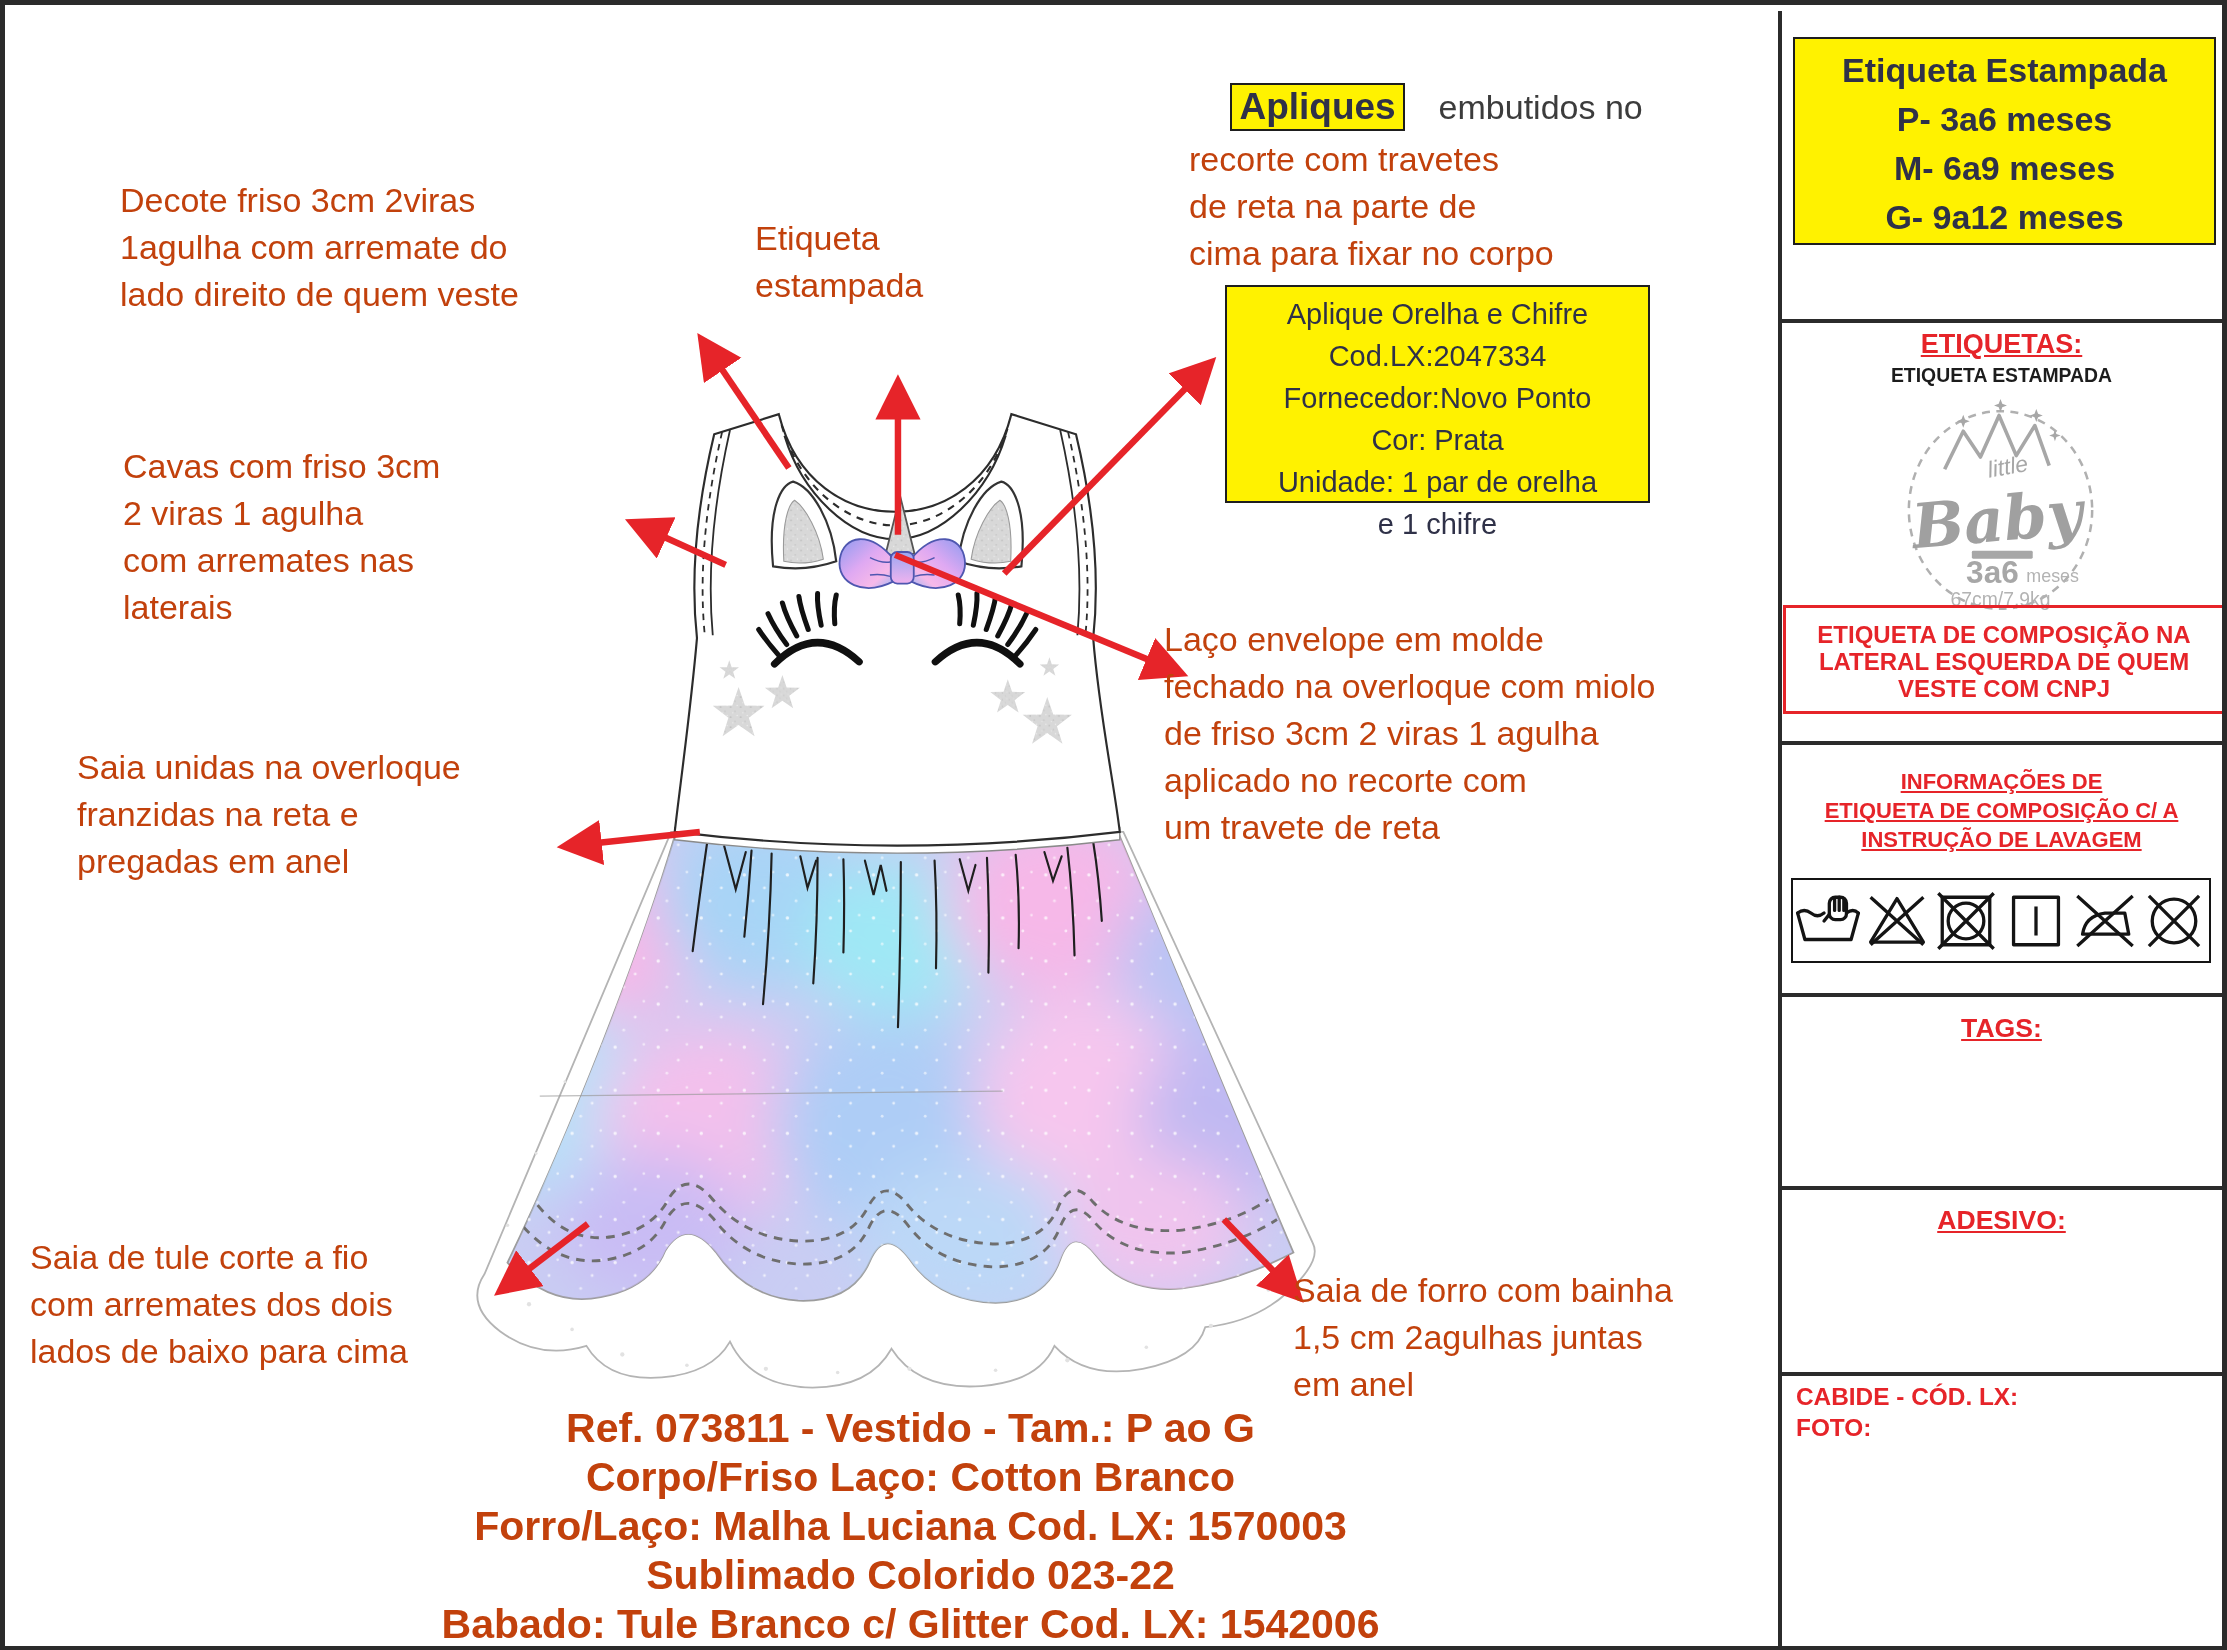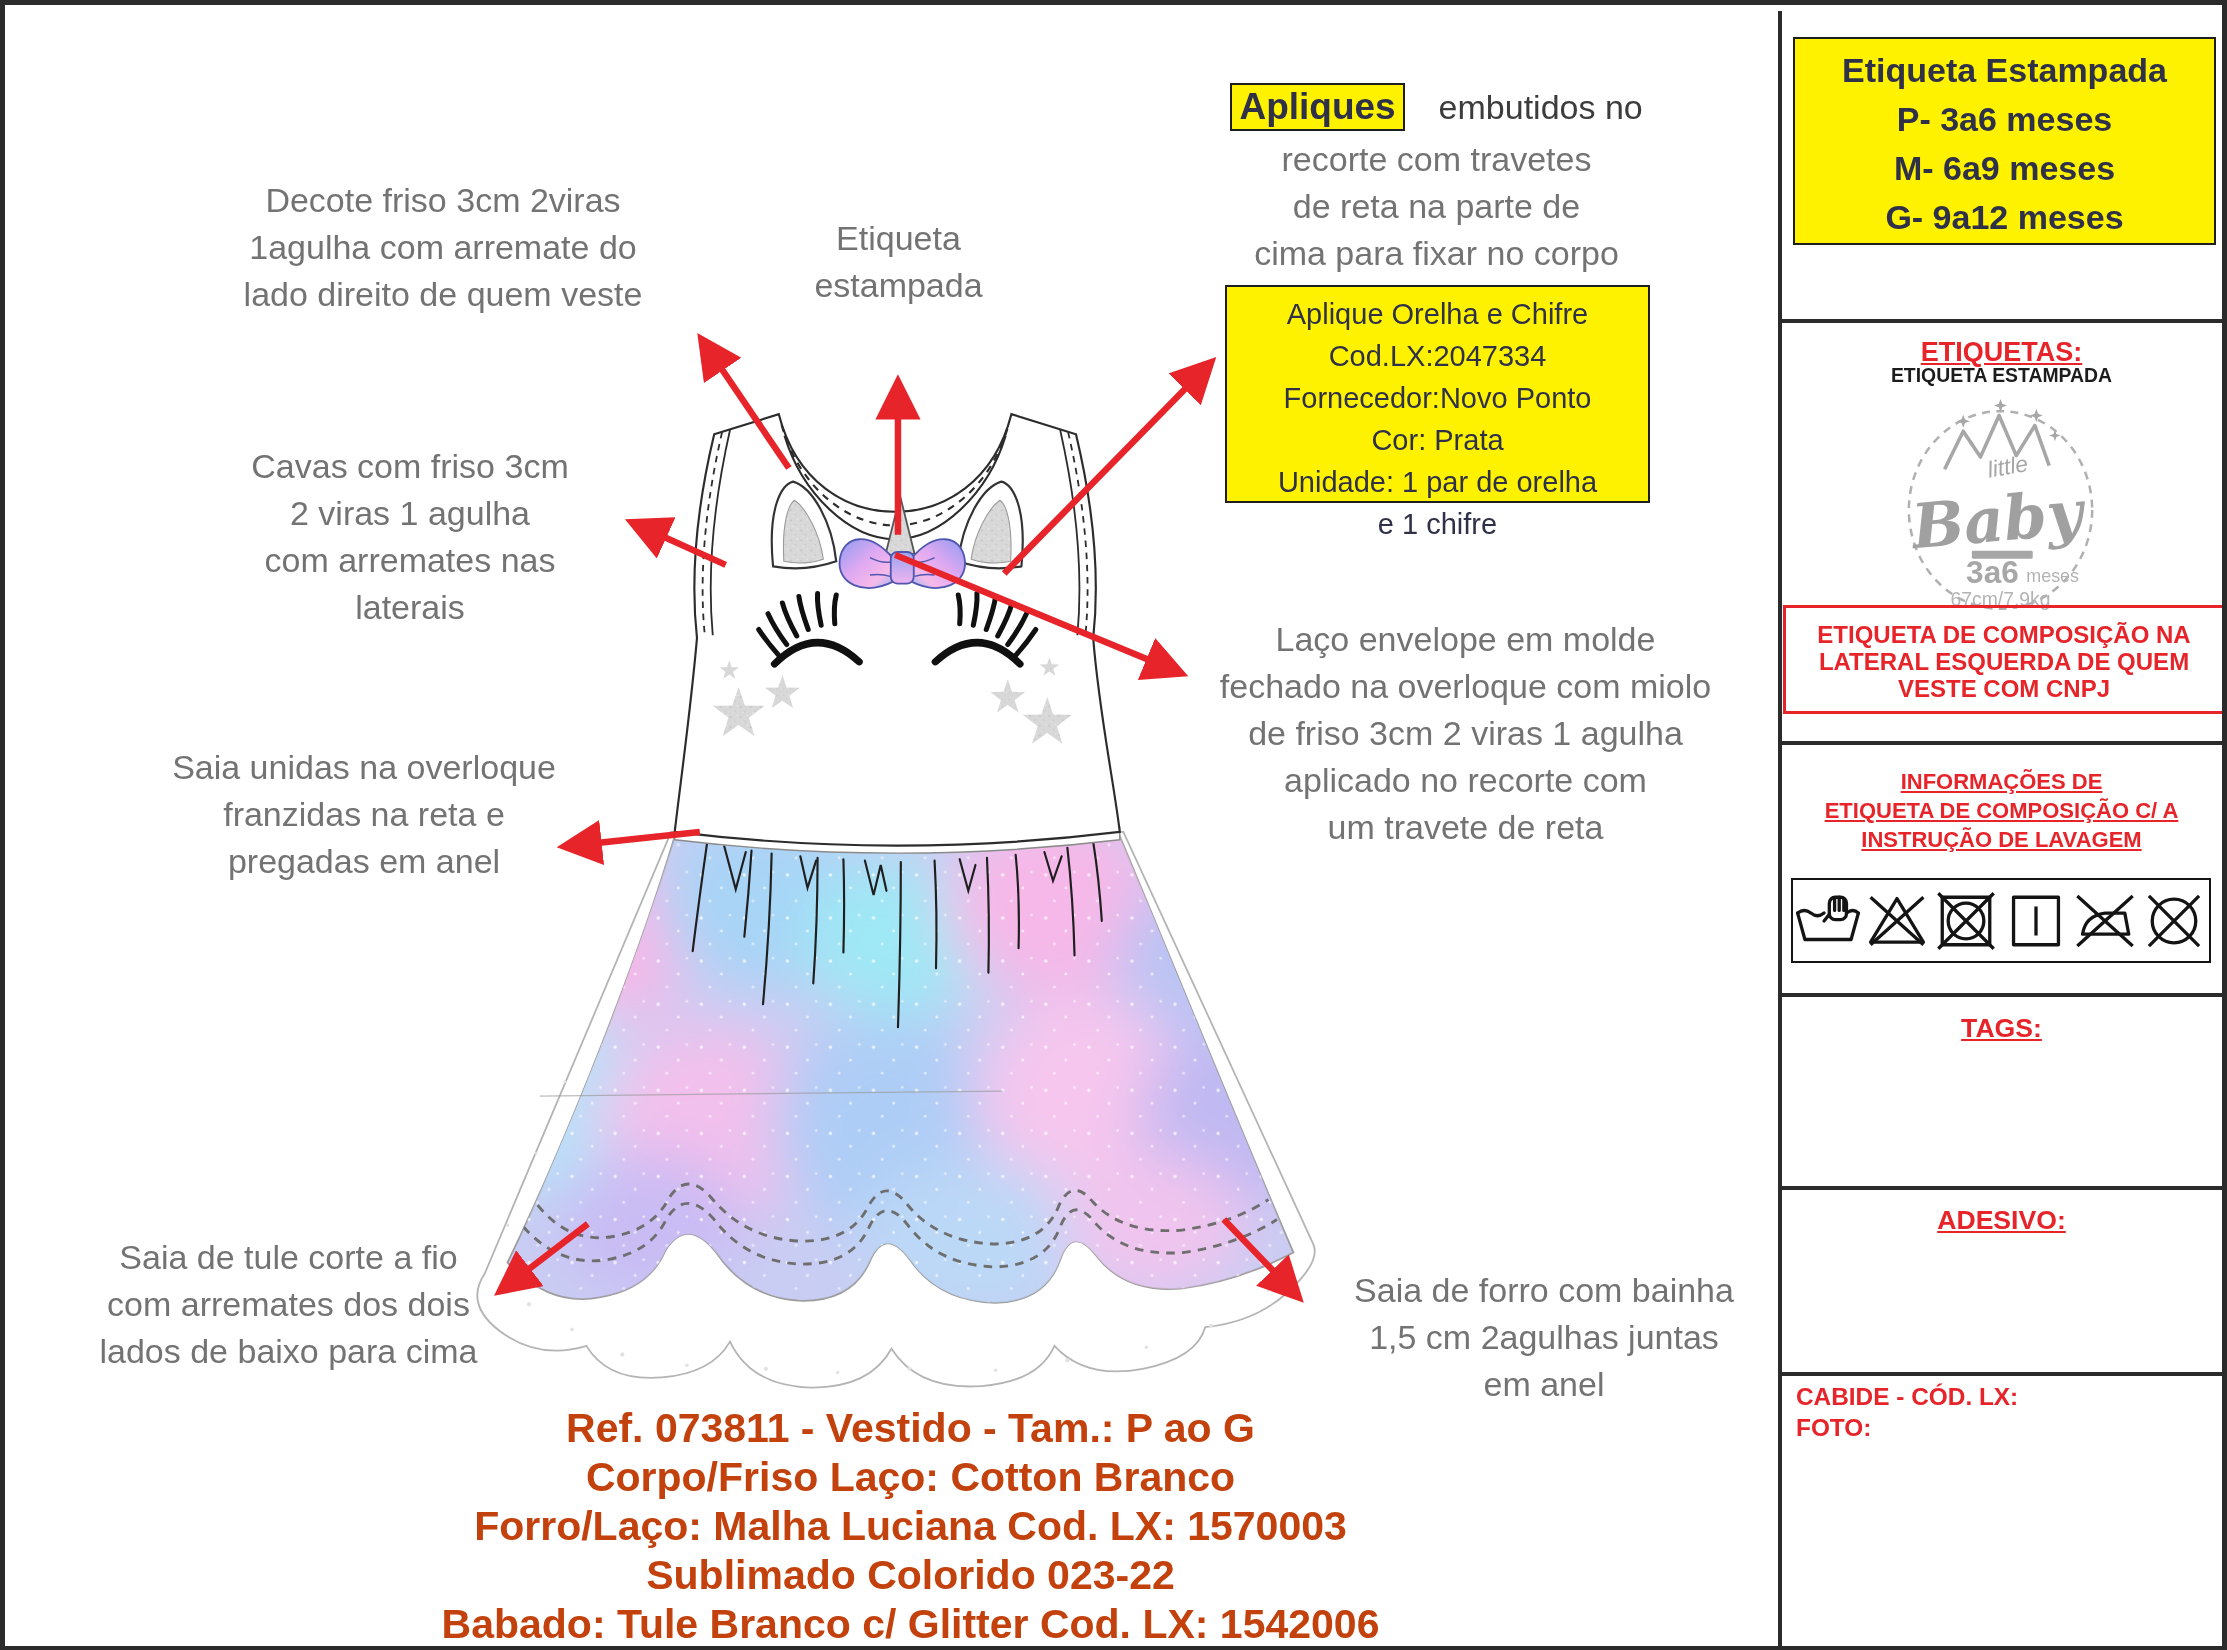--- a/index.html
+++ b/index.html
@@ -1,21 +1,21 @@
 <!DOCTYPE html>
 <html style="font-size:11.5px"><head>
 <meta charset="utf-8">
 <style>
   html,body{margin:0;padding:0;background:#fff;}
   .page{position:relative;width:2227px;height:1651px;background:#fff;
         border:5.7px solid #2b2b2b;box-sizing:border-box;overflow:hidden;
         font-family:"Liberation Sans",sans-serif;}
   .art{position:absolute;left:0;top:0;z-index:1;}
-  .txt{position:absolute;z-index:3;color:#737373;font-size:34px;line-height:47px;
-       text-align:center;white-space:pre-line;}
+  .txt{position:absolute;z-index:3;color:#c2410c;font-size:34px;line-height:47px;
+       white-space:pre-line;}
   .footer{position:absolute;z-index:3;color:#c2410c;font-size:41px;line-height:49px;
        font-weight:bold;text-align:center;white-space:pre-line;}
   .hl-line{position:absolute;z-index:3;display:flex;align-items:center;justify-content:center;}
   .hl-word{background:#FFF200;border:2.9px solid #1e1e1e;padding:0 7.2px;font-weight:bold;
        color:#2f3148;font-size:37px;line-height:44px;}
   .hl-rest{color:#3c3c3c;font-size:34px;margin-left:5.7px;}
   .ybox{position:absolute;z-index:3;background:#FFF200;border:2.9px solid #1e1e1e;
        box-sizing:border-box;text-align:center;white-space:pre-line;color:#2f3148;}
   .aplique-box{left:1220px;top:280px;width:425px;height:218px;font-size:29px;line-height:42px;
        padding-top:5.7px;}
@@ -284,21 +284,21 @@
   <div class="vdiv" style="left:1777px;top:736px;width:445px;height:3.6px;"></div>
   <div class="vdiv" style="left:1777px;top:988px;width:445px;height:3.6px;"></div>
   <div class="vdiv" style="left:1777px;top:1181px;width:445px;height:3.6px;"></div>
   <div class="vdiv" style="left:1777px;top:1367px;width:445px;height:3.6px;"></div>
 
   <div class="ybox size-box">Etiqueta Estampada
 P- 3a6 meses
 M- 6a9 meses
 G- 9a12 meses</div>
 
-  <div class="side-title red" style="top:332px;font-size:27px;">ETIQUETAS:</div>
+  <div class="side-title red" style="top:324px;font-size:27px;">ETIQUETAS:</div>
   <div class="subt" style="top:359px;font-size:19.4px;">ETIQUETA ESTAMPADA</div>
 
   <svg style="position:absolute;left:1895px;top:389px;z-index:3;" width="201" height="222" viewBox="0 0 280 310">
     <ellipse cx="140" cy="162" rx="128" ry="138" fill="none" stroke="#b0b0b0" stroke-width="3.5" stroke-dasharray="11 9"></ellipse>
     <g>
       <path d="M 62 105 L 88 52 L 112 88 L 138 30 L 162 86 L 188 44 L 208 100" fill="none" stroke="#a7a7a7" stroke-width="5" stroke-linejoin="round"></path>
       <g fill="#a7a7a7">
         <path transform="translate(88,38)" d="M0,-9 L2.5,-2.5 L9,0 L2.5,2.5 L0,9 L-2.5,2.5 L-9,0 L-2.5,-2.5 Z"></path>
         <path transform="translate(140,16)" d="M0,-9 L2.5,-2.5 L9,0 L2.5,2.5 L0,9 L-2.5,2.5 L-9,0 L-2.5,-2.5 Z"></path>
         <path transform="translate(190,30)" d="M0,-9 L2.5,-2.5 L9,0 L2.5,2.5 L0,9 L-2.5,2.5 L-9,0 L-2.5,-2.5 Z"></path>

